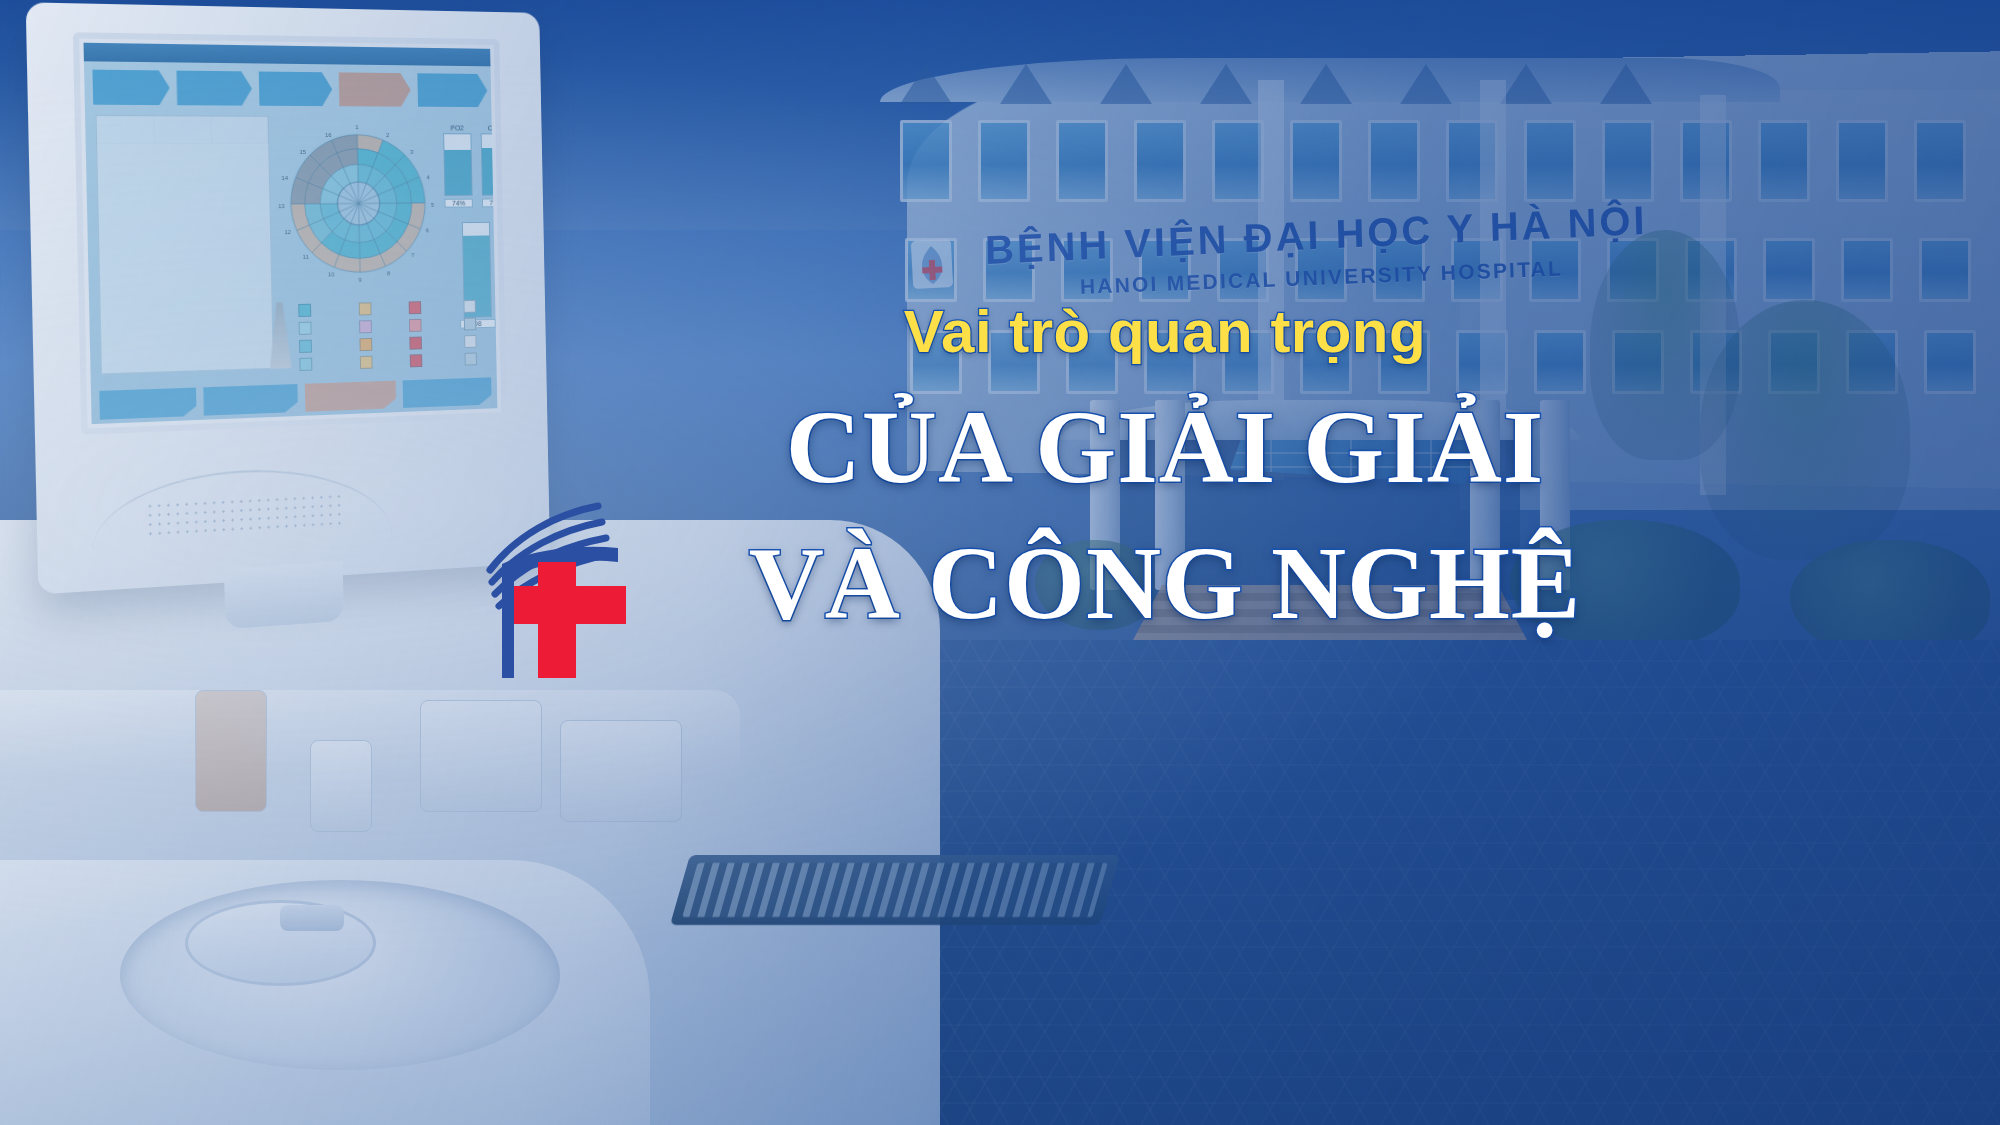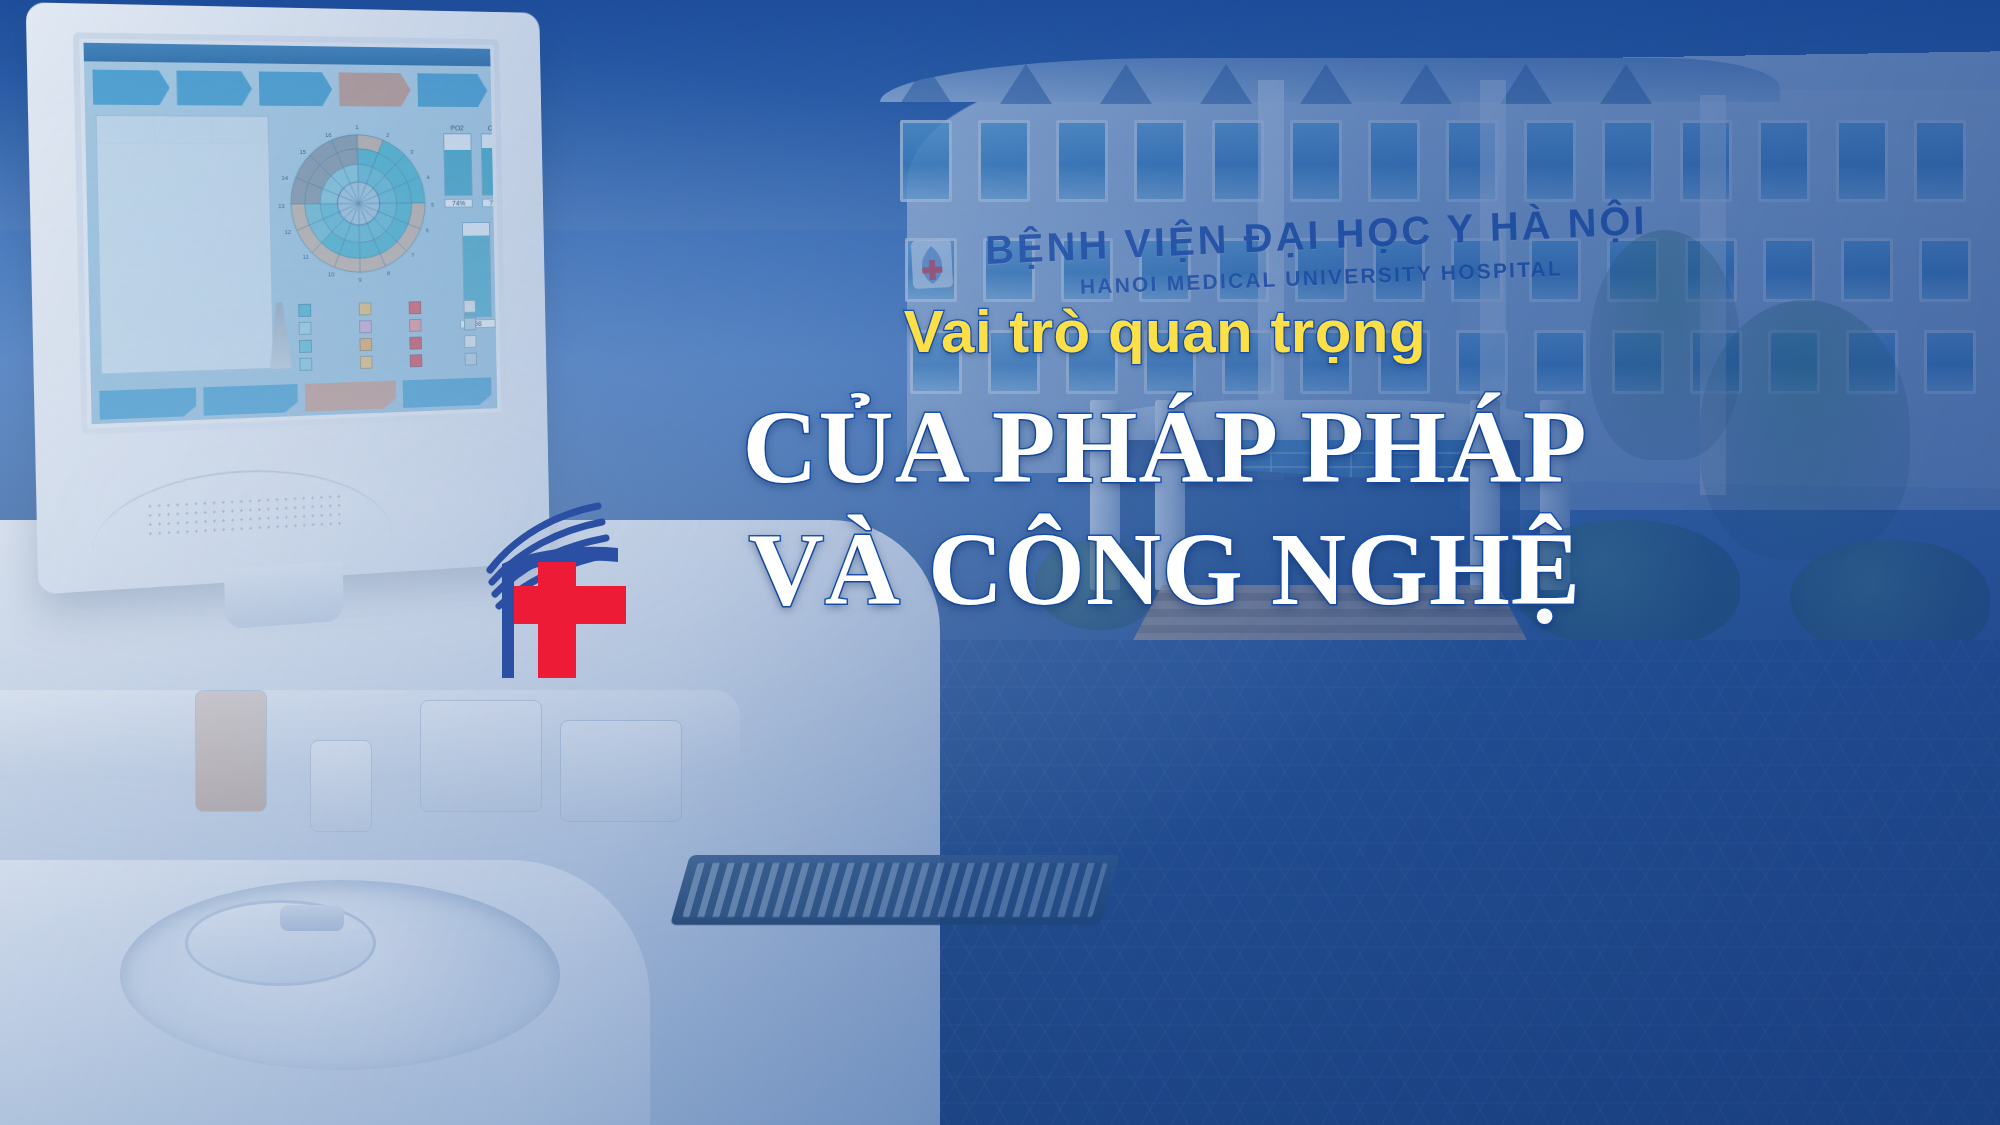--- a/index.html
+++ b/index.html
@@ -369,21 +369,21 @@
     font-weight: 700;
     font-size: 104px;
     line-height: 1.12;
     color: #ffffff;
     letter-spacing: 1px;
     -webkit-text-stroke: 3px #1a56b8;
     paint-order: stroke fill;
     text-shadow: 0 3px 10px rgba(8,35,85,.5);
     margin: 0;
   }
-  .big.l2 { margin-top: 6px; }
+  .big.l2 { margin-top: 20px; }
 </style>
 </head>
 <body>
 
 <div id="stage">
 
   <div class="photo-bg">
     <div class="sky"></div>
 
     <div class="building2"></div>
@@ -694,17 +694,17 @@
       <rect x="24" y="86" width="12" height="114" fill="#2b4fa2"></rect>
       <path d="M24 86 C54 72 100 66 140 70 L140 84 C104 80 58 86 36 98 Z" fill="#2b4fa2"></path>
       <rect x="60" y="84" width="38" height="116" fill="#ee1b36"></rect>
       <rect x="36" y="108" width="112" height="38" fill="#ee1b36"></rect>
       <rect x="132" y="70" width="12" height="130" fill="#2b4fa2" opacity="0"></rect>
     </svg>
   </div>
 
   <div class="headline">
     <div class="kicker">Vai trò quan trọng</div>
-    <div class="big l1">CỦA PHÁP PHÁP</div>
+    <div class="big l1">CỦA GIẢI GIẢI</div>
     <div class="big l2">VÀ CÔNG NGHỆ</div>
   </div>
 
 </div>
 
 </body></html>

